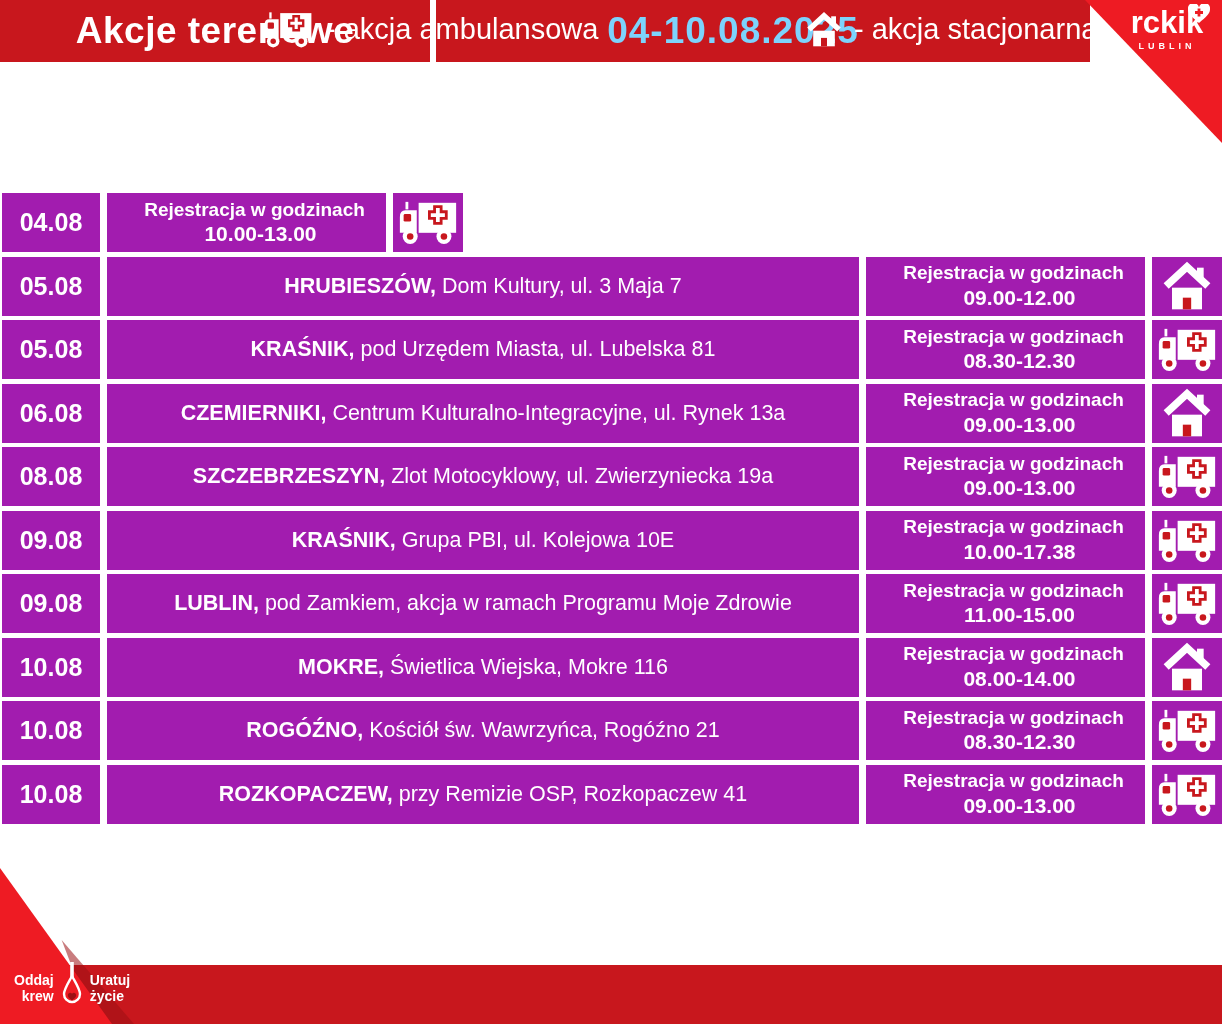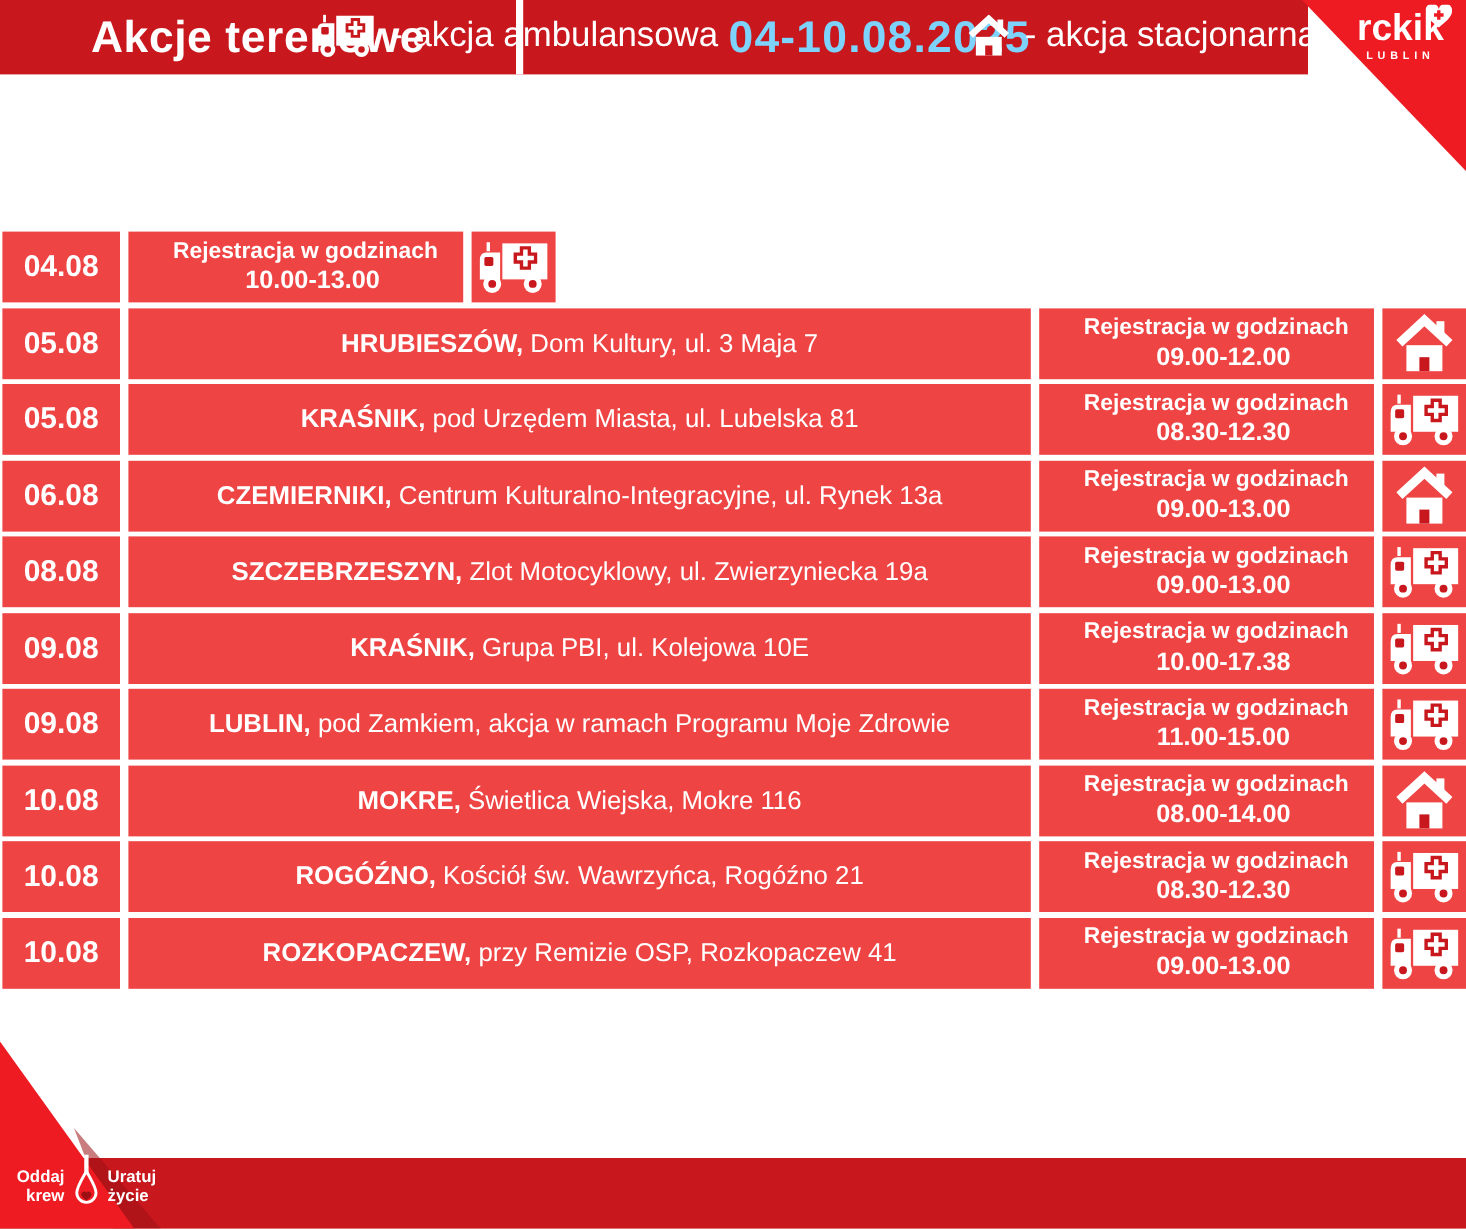--- a/index.html
+++ b/index.html
@@ -39,21 +39,21 @@
   }
   .logo-rckik .city{
     font-size:9px;font-weight:bold;letter-spacing:4px;margin-top:1px;
   }
   
   .table{
     position:absolute;top:193px;left:2px;right:0;
     display:flex;flex-direction:column;gap:4.5px;
   }
   .row{display:flex;gap:7px;height:59px;}
-  .cell{background:#ef4444;color:#fff;display:flex;align-items:center;justify-content:center;}
+  .cell{background:#a21caf;color:#fff;display:flex;align-items:center;justify-content:center;}
   .cell.date{width:98px;flex:none;font-size:25px;font-weight:bold;}
   .cell.loc{flex:1;font-size:21.5px;text-align:center;padding:0 8px;}
   .cell.loc .city{font-weight:bold;}
   .cell.reg{width:263px;flex:none;flex-direction:column;line-height:1.25;padding-left:16px;}
   .cell.reg .reg1{font-size:19px;font-weight:bold;}
   .cell.reg .reg2{font-size:21px;font-weight:bold;margin-left:12px;}
   .cell.ico{width:70px;flex:none;}
   .cell.ico svg{display:none;}
   .cell.ico.ambulance svg.amb{display:block;}
   .cell.ico.house svg.hou{display:block;}

